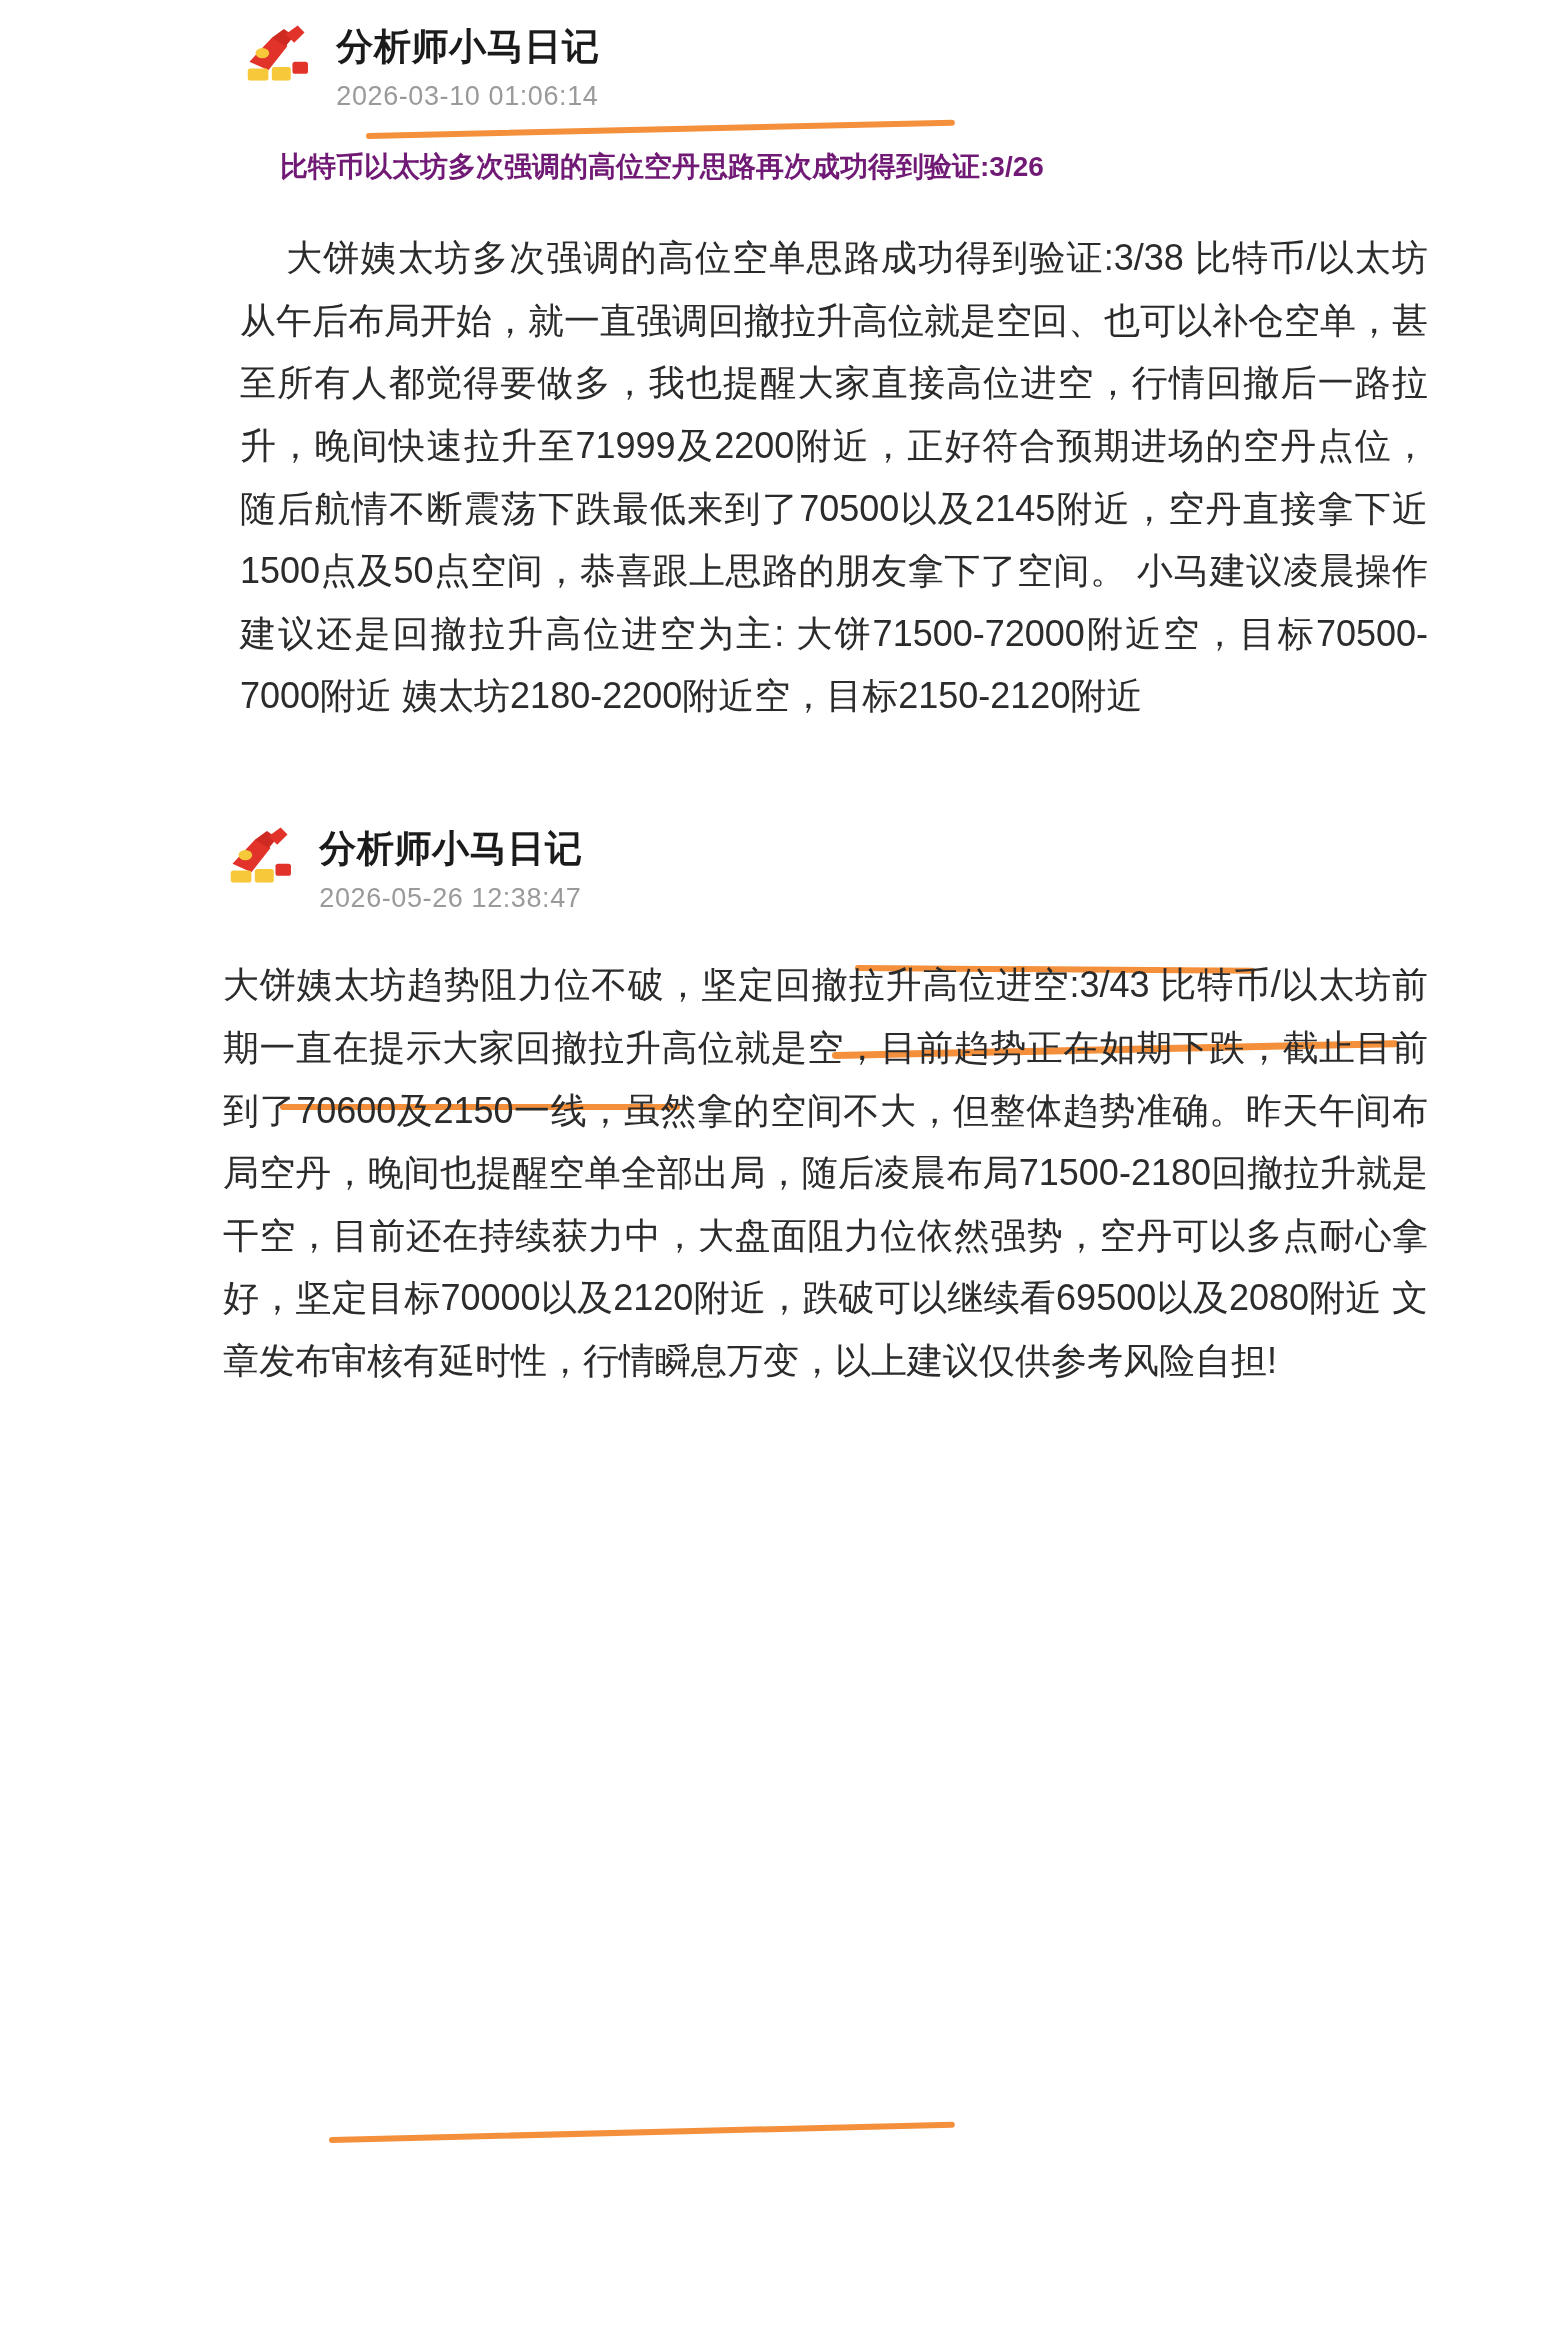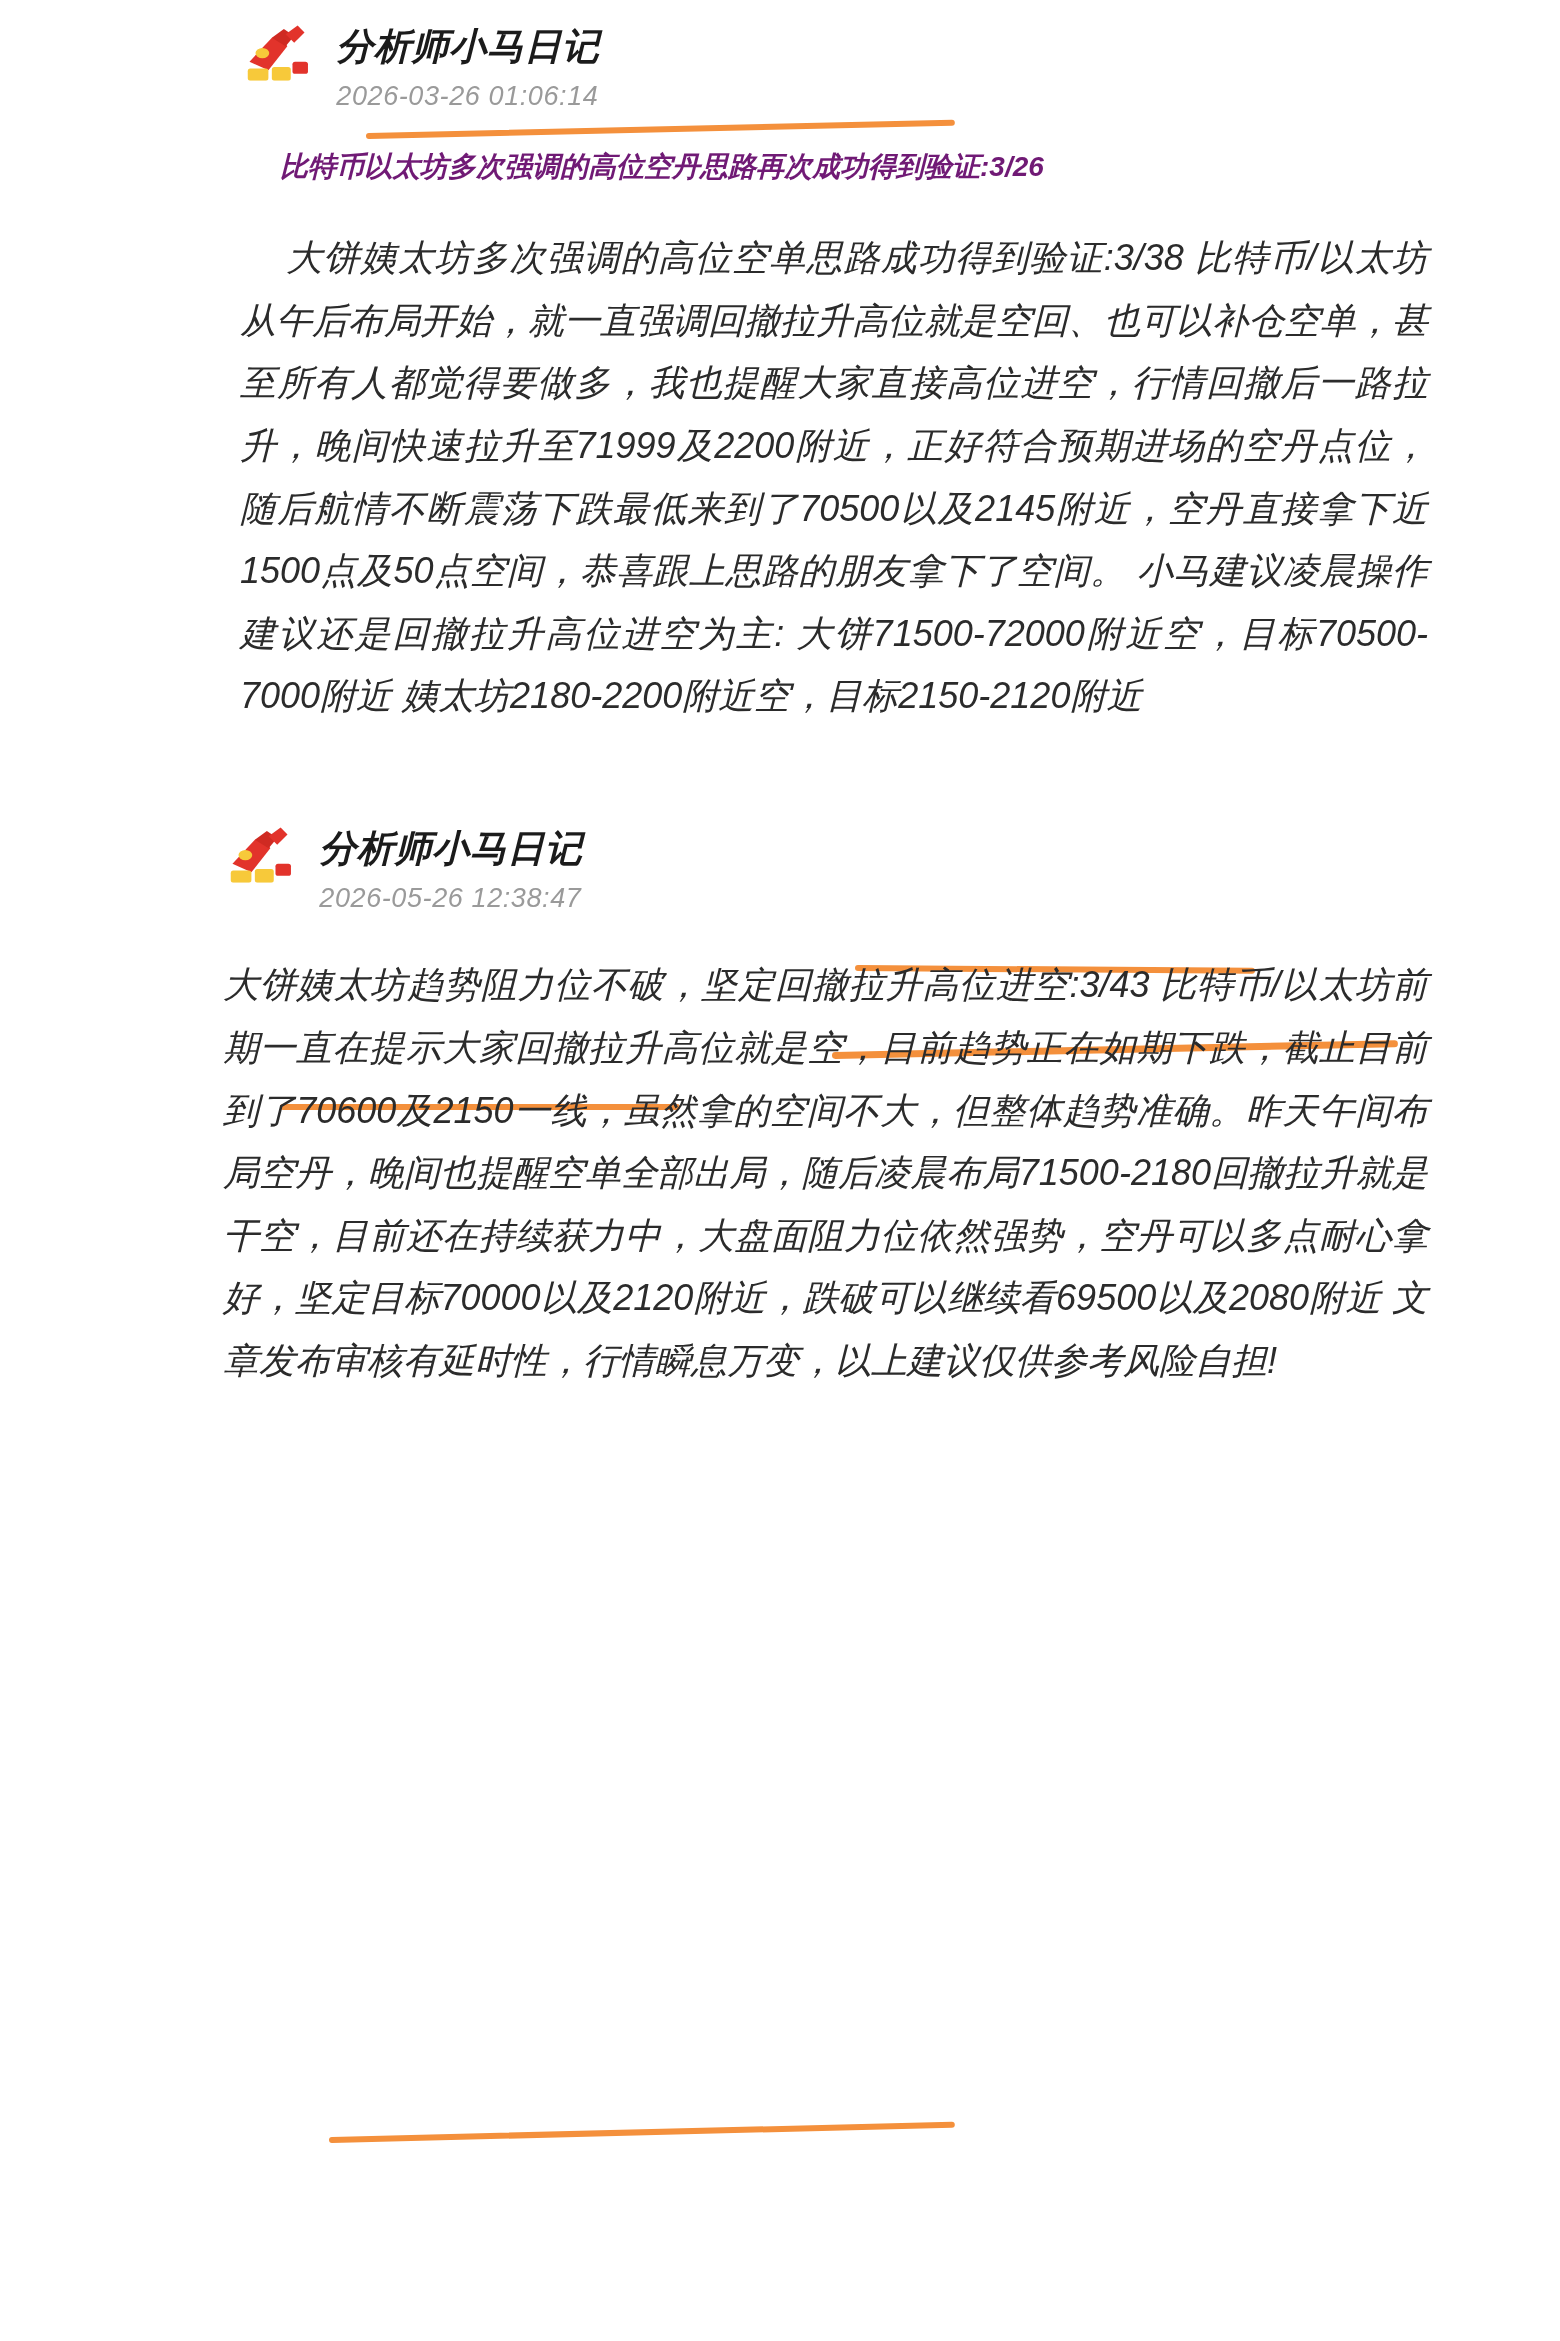--- a/index.html
+++ b/index.html
@@ -12,21 +12,20 @@
     padding: 0;
     -webkit-font-smoothing: antialiased;
   }
 
   .page {
     width: 1462px;
     min-height: 2342px;
     background: #ffffff;
     position: relative;
     overflow: hidden;
-    font-style: italic;
   }
 
   .post {
     position: relative;
     padding: 0 0 0 0;
   }
 
   
   .post-header {
     display: flex;
@@ -123,21 +122,21 @@
           <path d="M60 20 L74 10 L82 18 L70 30 Z" fill="#e2332b"></path>
           <ellipse cx="33" cy="42" rx="8" ry="6" fill="#f7c93a"></ellipse>
           <rect x="16" y="60" width="24" height="14" rx="3" fill="#f7c93a"></rect>
           <rect x="44" y="58" width="22" height="16" rx="3" fill="#f7c93a"></rect>
           <rect x="68" y="52" width="18" height="14" rx="3" fill="#e2332b"></rect>
           <path d="M14 74 L86 74 L86 80 L14 80 Z" fill="#ffffff"></path>
         </svg>
       </div>
       <div class="header-text">
         <div class="author">分析师小马日记</div>
-        <div class="timestamp">2026-03-26 01:06:14</div>
+        <div class="timestamp">2026-03-10 01:06:14</div>
       </div>
     </div>
 
     <div class="post-title">比特币以太坊多次强调的高位空丹思路再次成功得到验证:3/26</div>
 
     <div class="post-body"><span class="indent"></span><span>大饼姨太坊多次强调的高位空单思路成功得到验证:3/38 比特币/以太坊从午后布局开始，就一直强调回撤拉升高位就是空回、也可以补仓空单，甚至所有人都觉得要做多，我也提醒大家直接高位进空，行情回撤后一路拉升，晚间快速拉升至71999及2200附近，正好符合预期进场的空丹点位，随后航情不断震荡下跌最低来到了70500以及2145附近，空丹直接拿下近1500点及50点空间，恭喜跟上思路的朋友拿下了空间。 小马建议凌晨操作建议还是回撤拉升高位进空为主: 大饼71500-72000附近空，目标70500-7000附近 姨太坊2180-2200附近空，目标2150-2120附近</span></div>
 
     <div class="stroke" style="left:366px; top:133px; width:589px; height:6.3px; transform: rotate(-1.3deg);"></div>
     <div class="stroke" style="left:855px; top:965px; width:400px; height:6.3px; transform: rotate(0.4deg);"></div>
     <div class="stroke" style="left:832px; top:1052px; width:566px; height:6.9px; transform: rotate(-1.2deg);"></div>

